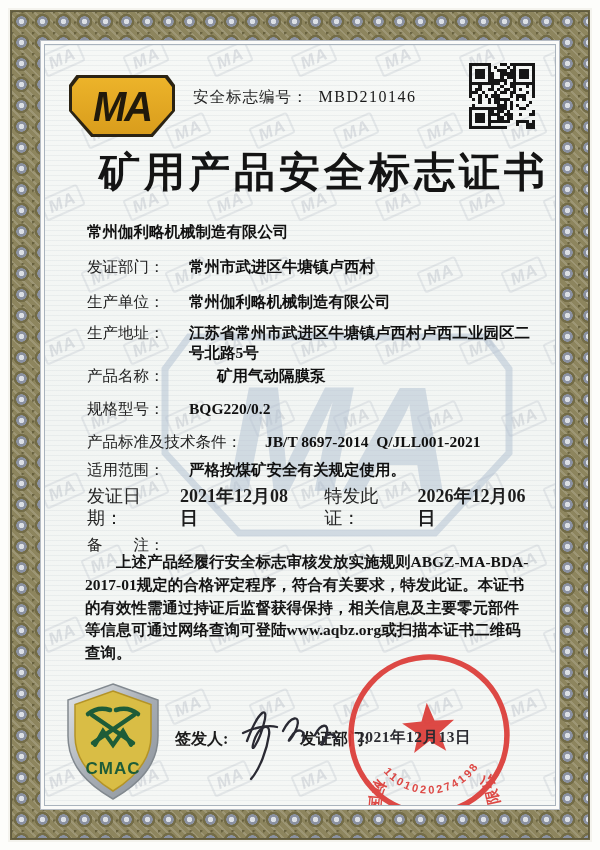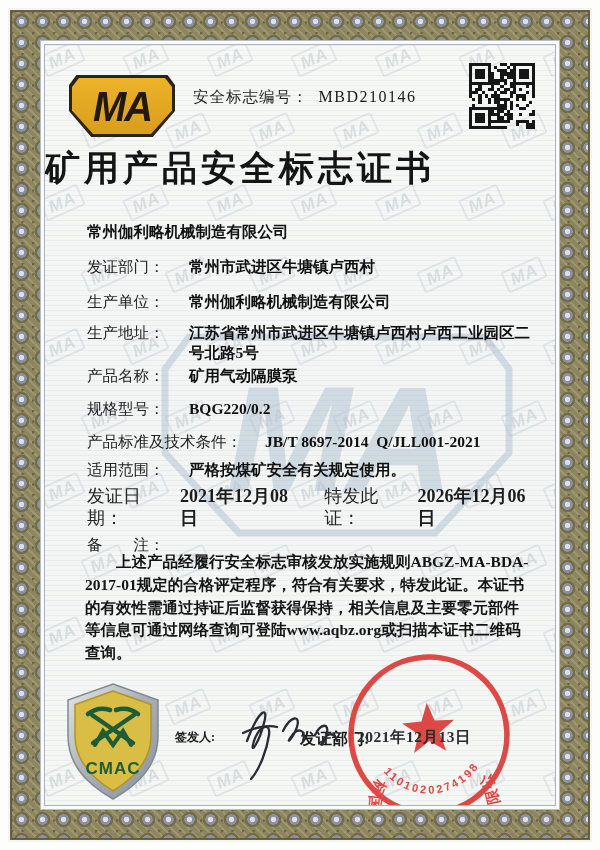--- a/index.html
+++ b/index.html
@@ -49,48 +49,48 @@
     clip-path:polygon(7% 0,93% 0,100% 16%,100% 58%,79% 100%,21% 100%,0 58%,0 16%);
     background:linear-gradient(180deg,#ecb32a,#d99d1c);
     display:flex;align-items:center;justify-content:center;}
   .ma-logo-text{font:italic 900 40px "Liberation Sans",sans-serif;color:#211a0b;
     letter-spacing:-2px;transform:scaleY(1.05);}
   .cert-no{position:absolute;left:128px;top:16px;font-size:15.5px;letter-spacing:1px;color:#242424;}
   .cert-no .num{font-size:16px;letter-spacing:1.5px;margin-left:10px;color:#1a1a1a;}
   .qr{position:absolute;right:2px;top:-8px;width:66px;height:66px;}
 
   
-  .title{position:absolute;top:100px;left:0;right:6px;text-align:left;
-    font-size:35px;font-weight:900;letter-spacing:4px;color:#141414;}
+  .title{position:absolute;top:100px;left:0;right:6px;text-align:right;
+    font-size:41px;font-weight:900;letter-spacing:4px;color:#141414;}
 
   
   .fields{position:absolute;top:176px;left:42px;right:24px;font-size:15.5px;}
   .row{display:flex;line-height:22px;margin-bottom:13px;}
   .row .lbl{flex:0 0 102px;color:#232323;white-space:pre;}
   .row.wide .lbl{flex:0 0 178px;}
   .row .val{font-weight:700;color:#101010;white-space:pre-wrap;}
   .row.r2{margin-bottom:10px;align-items:flex-end;}
   .row.r3{line-height:20px;margin-bottom:0;}
-  .row.r4{margin-top:2px;}
+  .row.r4{margin-top:2px;gap:28px;}
   .row.r4,.row.r5{margin-bottom:11px;}
   .row.r6{margin-bottom:6px;margin-top:7px;}
   .row.r7{margin-bottom:4px;}
   .dates{display:flex;line-height:22px;margin-bottom:5px;font-size:18px;}
   .dates .lbl{color:#232323;}
   .dates .val{font-weight:700;margin-left:12px;}
   .dates .sep{width:34px;}
   .remark{line-height:22px;font-size:15.5px;white-space:pre;color:#232323;}
 
   
   .statement{position:absolute;top:506px;left:40px;right:26px;
     font-size:15.5px;font-weight:700;line-height:1.47;text-indent:2em;color:#141414;}
 
   
   .cmac{position:absolute;left:16px;top:636px;}
-  .sign-row{position:absolute;left:130px;top:684px;font-size:12px;font-weight:700;color:#1b1b1b;}
+  .sign-row{position:absolute;left:130px;top:684px;font-size:16px;font-weight:700;color:#1b1b1b;}
   .issuer{position:absolute;left:255px;top:684px;font-size:16px;font-weight:700;color:#1b1b1b;}
   .signature{position:absolute;left:188px;top:648px;pointer-events:none;}
   .stamp{position:absolute;left:298px;top:604px;width:172px;height:172px;transform:rotate(-4deg);opacity:.93;}
   .stamp-date{position:absolute;left:312px;top:682px;font-size:15.5px;font-weight:700;color:#2a2a30;letter-spacing:.5px;}
 </style>
 </head>
 <body>
 
 <div class="cert">
   <div class="frame"></div>

